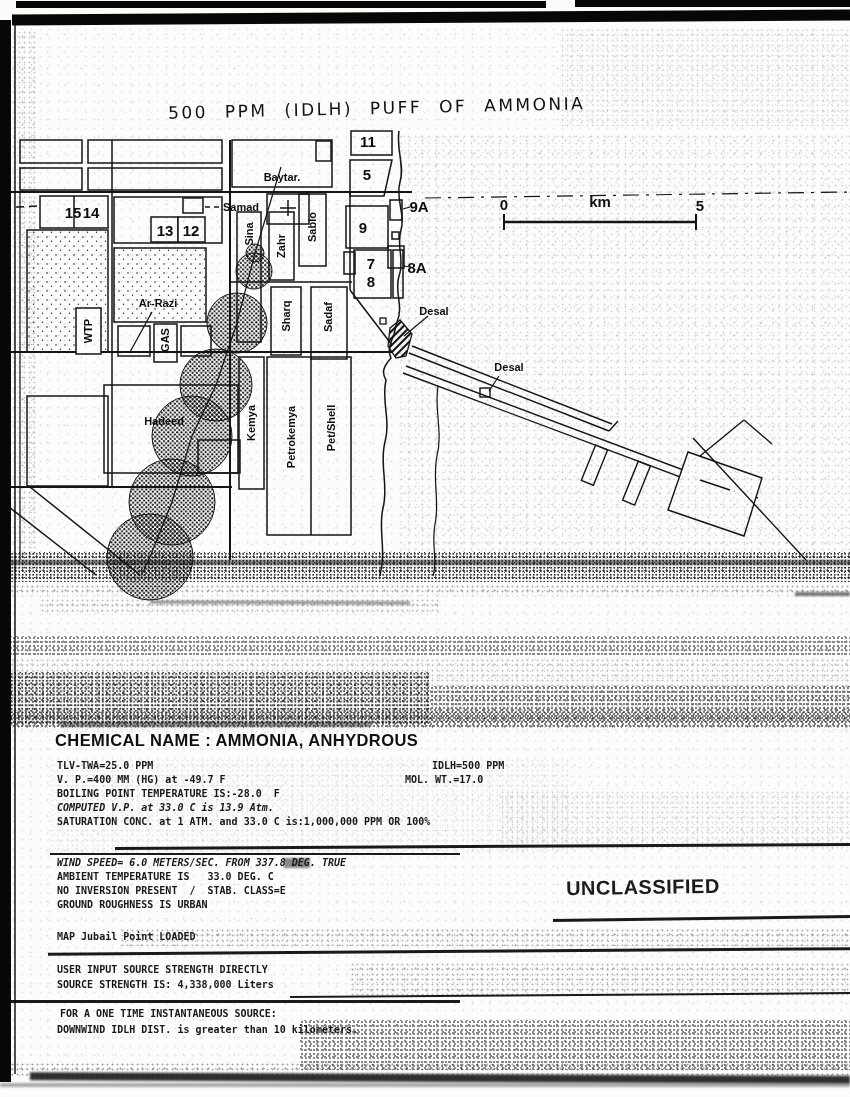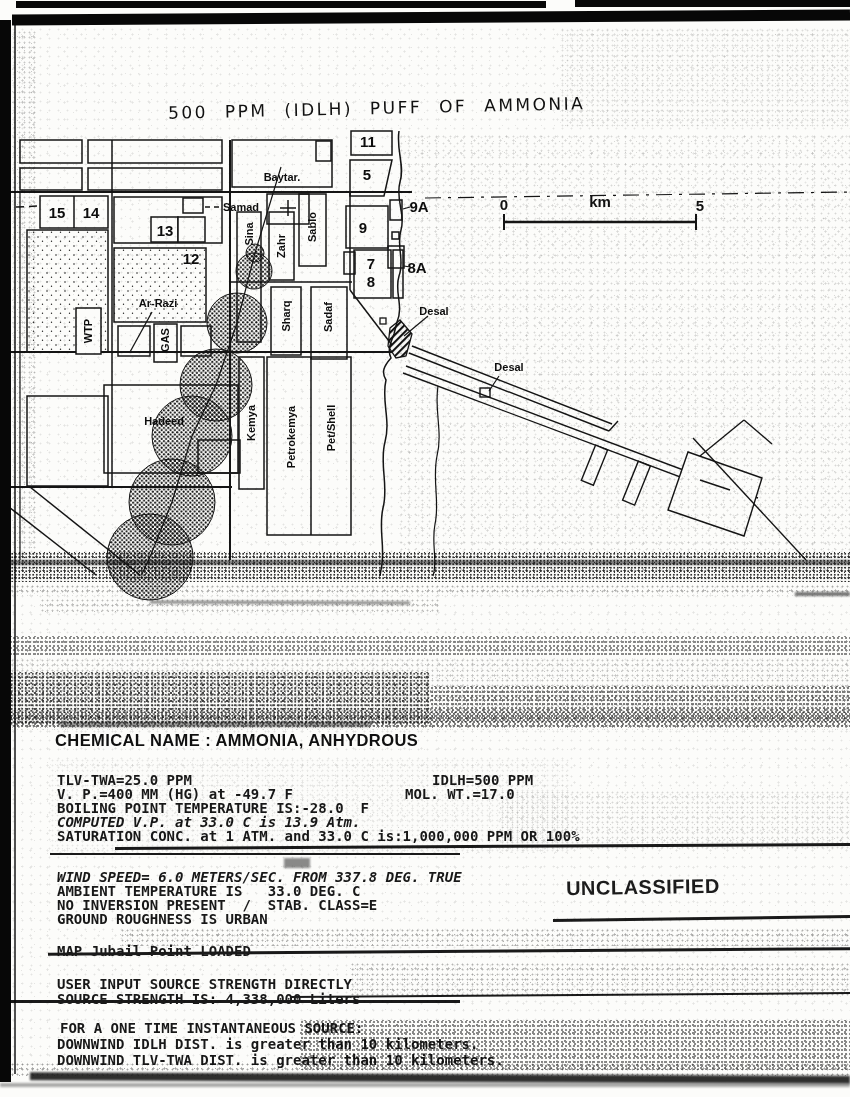--- a/index.html
+++ b/index.html
@@ -1,21 +1,21 @@
 <!DOCTYPE html>
 <html><head>
 <meta charset="utf-8">
 <style>
   html,body{margin:0;padding:0;background:#888;}
   .page{position:relative;width:850px;height:1097px;background:#fcfcfa;overflow:hidden;
         font-family:"Liberation Sans",sans-serif;color:#141414;}
   .abs{position:absolute;}
   
-  .mono{position:absolute;font-family:"DejaVu Sans Mono",monospace;font-size:14px;
-        font-weight:bold;color:#181818;white-space:pre;letter-spacing:0;margin-top:12px;}
+  .mono{position:absolute;font-family:"DejaVu Sans Mono",monospace;font-size:10px;
+        font-weight:bold;color:#181818;white-space:pre;letter-spacing:0;}
   .chemtitle{position:absolute;font-family:"Liberation Sans",sans-serif;font-weight:bold;
         font-size:16.5px;letter-spacing:.4px;color:#101010;}
   .unclass{position:absolute;font-family:"Liberation Sans",sans-serif;font-weight:bold;
         font-size:20px;letter-spacing:.5px;color:#1c1c1c;transform:rotate(-1deg);}
   .hand{position:absolute;font-family:"DejaVu Sans",sans-serif;font-size:17px;font-weight:500;
         letter-spacing:2.5px;word-spacing:9px;color:#111;transform:rotate(-1.3deg);white-space:nowrap;}
   
   .maplbl{position:absolute;font-family:"Liberation Sans",sans-serif;font-weight:bold;
         font-size:11px;color:#0d0d0d;white-space:nowrap;transform:translate(-50%,-50%);}
   .vert{transform:translate(-50%,-50%) rotate(-90deg);}
@@ -191,24 +191,24 @@
   <div class="maplbl vert" style="left:328px;top:317px;">Sadaf</div>
   <div class="maplbl" style="left:158px;top:303px;">Ar-Razi</div>
   <div class="maplbl vert" style="left:165px;top:340px;">GAS</div>
   <div class="maplbl vert" style="left:88px;top:331px;">WTP</div>
   <div class="maplbl" style="left:164px;top:421px;">Hadeed</div>
   <div class="maplbl vert" style="left:251px;top:423px;">Kemya</div>
   <div class="maplbl vert" style="left:291px;top:437px;">Petrokemya</div>
   <div class="maplbl vert" style="left:331px;top:428px;">Pet/Shell</div>
   <div class="maplbl" style="left:434px;top:311px;">Desal</div>
   <div class="maplbl" style="left:509px;top:367px;">Desal</div>
-  <div class="maplbl num" style="left:57px;top:212px;">15</div>
+  <div class="maplbl num" style="left:73px;top:212px;">15</div>
   <div class="maplbl num" style="left:91px;top:212px;">14</div>
   <div class="maplbl num" style="left:165px;top:230px;">13</div>
-  <div class="maplbl num" style="left:191px;top:230px;margin-top:28px;">12</div>
+  <div class="maplbl num" style="left:191px;top:230px;">12</div>
   <div class="maplbl num" style="left:368px;top:141px;">11</div>
   <div class="maplbl num" style="left:367px;top:174px;">5</div>
   <div class="maplbl num" style="left:363px;top:227px;">9</div>
   <div class="maplbl num" style="left:419px;top:206px;">9A</div>
   <div class="maplbl num" style="left:371px;top:263px;">7</div>
   <div class="maplbl num" style="left:371px;top:281px;">8</div>
   <div class="maplbl num" style="left:417px;top:267px;">8A</div>
 
   <div class="scalelbl" style="left:504px;top:204px;">0</div>
   <div class="scalelbl" style="left:600px;top:201px;">km</div>
@@ -241,21 +241,20 @@
   <div class="rule" style="left:48px;top:950px;width:802px;transform:rotate(-.4deg);"></div>
 
   <div class="mono" style="left:57px;top:964px;">USER INPUT SOURCE STRENGTH DIRECTLY</div>
   <div class="mono" style="left:57px;top:979px;">SOURCE STRENGTH IS: 4,338,000 Liters</div>
 
   <div class="rule" style="left:290px;top:994px;width:560px;height:2px;transform:rotate(-.4deg);"></div>
   <div class="rule" style="left:0px;top:1000px;width:460px;"></div>
 
   <div class="mono" style="left:60px;top:1008px;text-align:right;">FOR A ONE TIME INSTANTANEOUS SOURCE:</div>
   <div class="mono" style="left:57px;top:1024px;">DOWNWIND IDLH DIST. is greater than 10 kilometers.</div>
-  <div class="mono" style="left:57px;top:1040px;">DOWNWIND TLV-TWA DIST. is greater than 10 kilometers.</div>
 
   <div class="noise" style="left:0;top:25px;width:850px;height:1040px;opacity:.09;background-size:9px 9px,13px 13px,17px 17px;"></div>
   <div class="noise" style="left:398px;top:133px;width:452px;height:440px;opacity:.14;background-size:7px 7px,11px 11px,13px 13px;"></div>
   <div class="noise" style="left:560px;top:28px;width:290px;height:100px;opacity:.12;"></div>
   <div class="noise" style="left:12px;top:30px;width:26px;height:540px;opacity:.2;"></div>
   <div class="noise" style="left:0;top:552px;width:850px;height:30px;opacity:.8;background-size:3.5px 3.5px,5px 5px,7px 7px;"></div>
   <div class="smudge" style="left:0;top:560px;width:850px;height:5px;opacity:.55;"></div>
   <div class="noise" style="left:0;top:584px;width:850px;height:12px;opacity:.3;"></div>
   <div class="noise" style="left:40px;top:598px;width:400px;height:14px;opacity:.25;"></div>
   <div class="smudge" style="left:150px;top:601px;width:260px;height:3px;opacity:.5;transform:rotate(.2deg);"></div>

